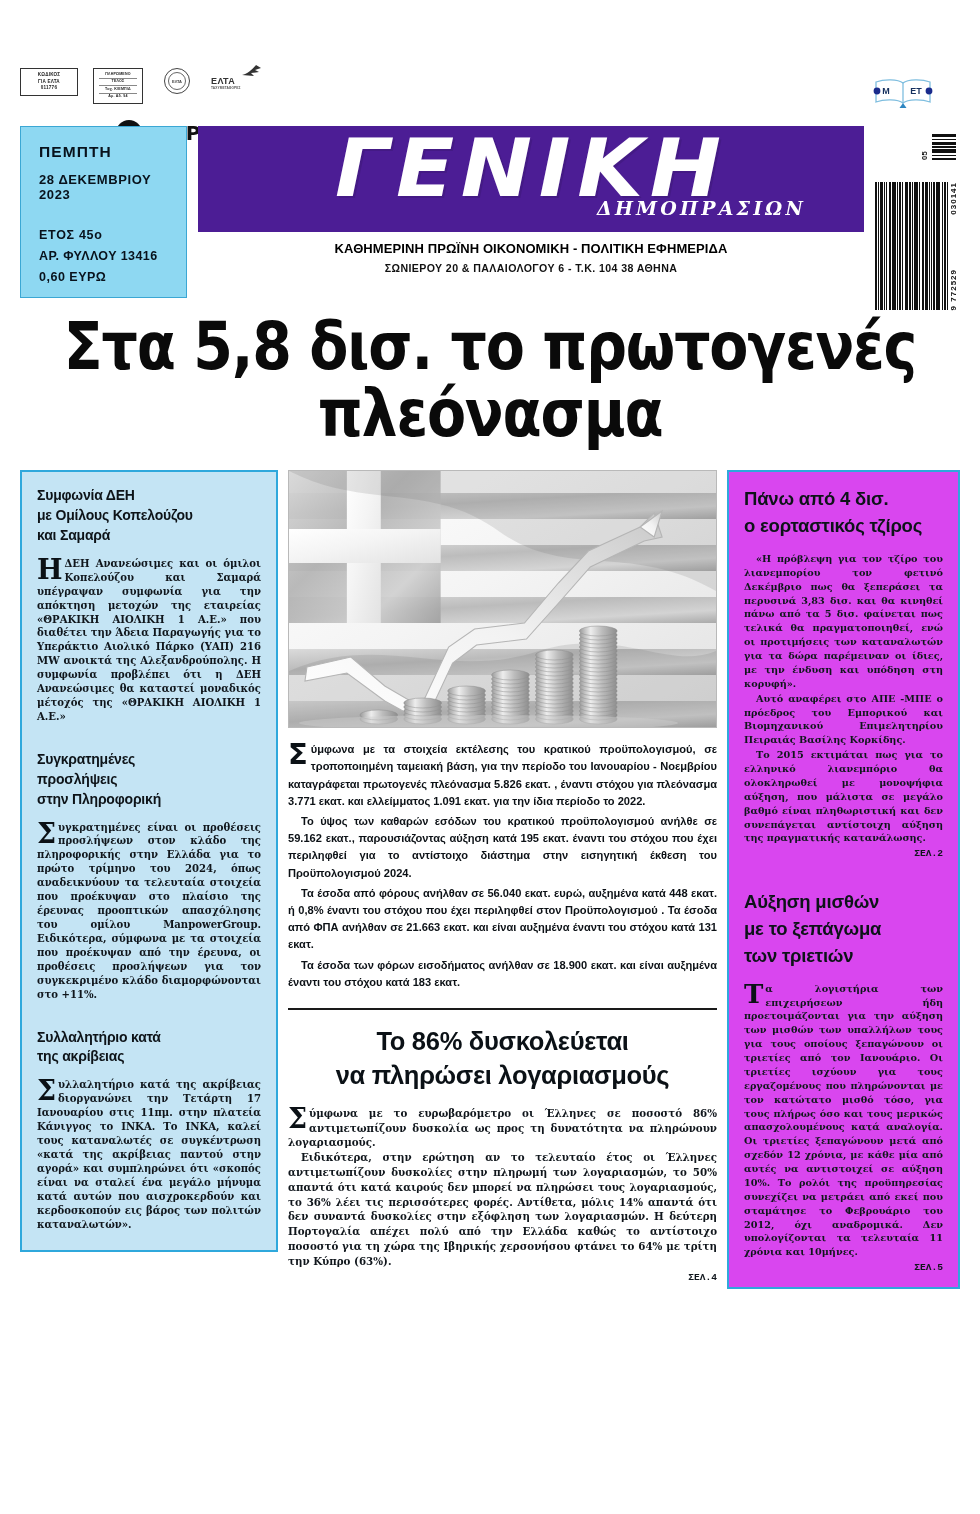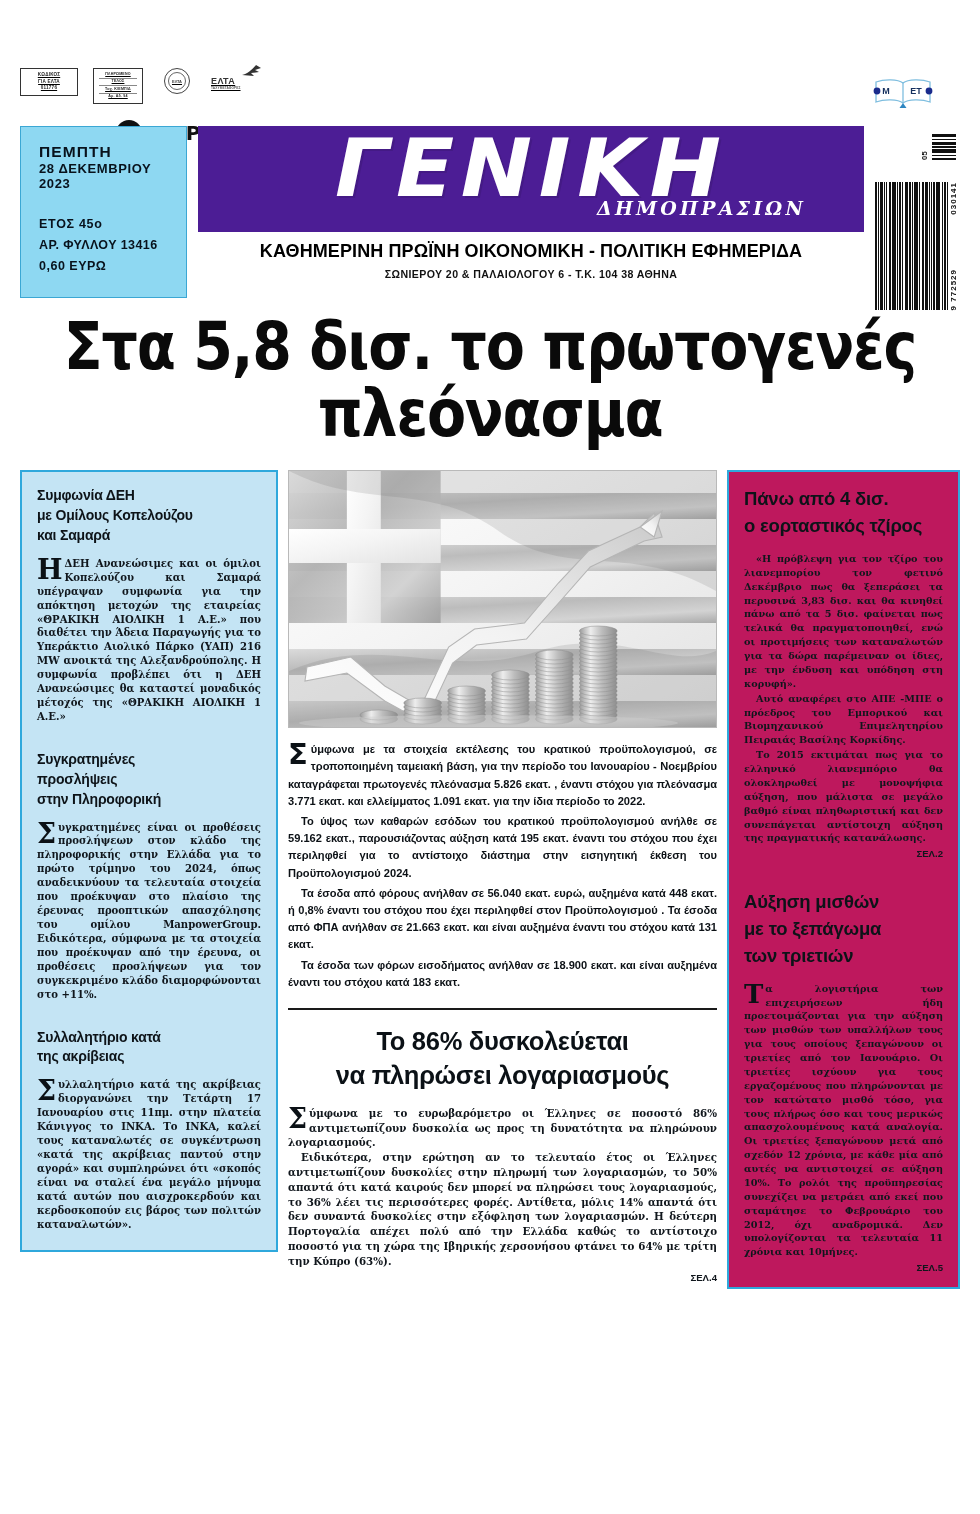--- a/index.html
+++ b/index.html
@@ -7,21 +7,21 @@
     width: 980px; height: 1514px;
     background: #ffffff;
     font-family: "Liberation Sans", sans-serif;
     overflow: hidden;
     position: relative;
   }
   .page { width: 980px; height: 1514px; position: relative; padding: 0 20px; }
 
   
   .top-strip { height: 120px; position: relative; }
-  .elta-row { display: flex; align-items: flex-start; gap: 15px; padding-top: 68px; text-decoration: underline; }
+  .elta-row { display: flex; align-items: flex-start; gap: 15px; padding-top: 68px; }
   .elta-box {
     border: 1.2px solid #333; padding: 3px 5px; text-align: center;
     font-size: 4.6px; line-height: 1.45; letter-spacing: .2px; color: #222;
     font-weight: 700; min-width: 58px;
   }
   .elta-box2 { font-size: 3.6px; line-height: 1.5; min-width: 50px; }
   .elta-box2 .ln { border-bottom: .6px solid #888; padding-bottom: .5px; margin-bottom: .5px; }
   .elta-circ { width: 26px; height: 26px; border: 1.1px solid #444; border-radius: 50%;
      margin-left: 6px; position: relative; display:flex;align-items:center;justify-content:center;
      font-size: 4px; font-weight:700;color:#444; }
@@ -41,21 +41,21 @@
   .fipp-txt { font-size: 20px; font-weight: 800; color: #111; letter-spacing: -.5px;
      font-family:"DejaVu Sans",sans-serif; }
   .faep-txt { font-size: 19px; font-weight: 800; font-style: italic; color: #111; letter-spacing: -.5px; }
 
   
   .masthead { position: relative; display: flex; gap: 0; height: 172px; margin-top: 6px; }
   .datebox {
     width: 167px; background: #8ED8F2; border: 1px solid #3BA7D4;
     padding: 16px 0 0 18px; color: #08121c; flex: 0 0 167px;
   }
-  .datebox .d1 { font-size: 15.5px; font-weight: 700; letter-spacing: 1.1px; margin-bottom: 0; }
+  .datebox .d1 { font-size: 15.5px; font-weight: 700; letter-spacing: 1.1px; margin-bottom: 11px; }
   .datebox .d2 { font-size: 13px; font-weight: 700; letter-spacing: .6px; margin-bottom: 26px; }
   .datebox .d3 { font-size: 12.5px; font-weight: 700; letter-spacing: .7px; margin-bottom: 7px; }
   .datebox .d4 { font-size: 12.5px; font-weight: 800; letter-spacing: .4px; margin-bottom: 7px; }
   .datebox .d5 { font-size: 12.5px; font-weight: 700; letter-spacing: .5px; }
 
   .logo-zone { flex: 1 1 auto; padding-left: 11px; }
   .logo-band {
     background: #4c1d95; height: 106px; position: relative; overflow: hidden;
     display: flex; flex-direction: column; justify-content: center; align-items: center;
   }
@@ -64,21 +64,21 @@
     font-size: 76px; font-weight: 800; font-style: italic; color: #fff;
     letter-spacing: 6px; line-height: .9; text-align: center;
     transform: scale(1.12, 1.05); margin-top: -4px;
     text-shadow: 2px 2px 0 rgba(0,0,0,.10);
   }
   .logo-sub {
     font-family: "DejaVu Serif", serif;
     font-size: 19px; font-weight: 800; font-style: italic; color: #fff;
     letter-spacing: 3.2px; align-self: flex-end; margin-right: 58px; margin-top: -6px;
   }
-  .tagline { text-align: center; font-size: 18px; font-weight: 800; color: #000;
+  .tagline { text-align: center; font-size: 13px; font-weight: 800; color: #000;
      letter-spacing: .1px; margin-top: 9px; }
   .address { text-align: center; font-size: 10.6px; font-weight: 700; color: #111;
      letter-spacing: .4px; margin-top: 6px; }
 
   
   .bar-zone { width: 96px; flex: 0 0 96px; position: relative; }
   .met-logo { position: absolute; top: -48px; left: 8px; width: 62px; height: 34px; }
   .small-bars { position: absolute; top: 8px; right: 4px; display: flex; align-items: flex-end; gap: 3px; }
   .sb-num { font-size: 7.5px; font-weight: 700; writing-mode: vertical-rl;
      transform: rotate(180deg); letter-spacing: .3px; color:#111; }
@@ -137,26 +137,26 @@
   .dropcap-s { float: left; font-family: "DejaVu Sans", sans-serif; font-size: 29px; font-weight: 700;
     line-height: .78; margin: 2px 3px 0 0; color:#0b1116; }
   .hr-th { border: 0; border-top: 2.4px solid #1a1a1a; margin: 17px 0 0 0; }
   .sub-head { text-align: center; font-family: "Liberation Sans", sans-serif;
     font-size: 25.5px; font-weight: 700; color: #0b1116; line-height: 1.35; margin-top: 14px;
     letter-spacing: -.3px; }
   .sub-body { font-family: "DejaVu Serif", serif; font-size: 10.3px; line-height: 1.44;
     color: #10161c; text-align: justify; margin-top: 13px; font-weight: 600; }
   .sub-body p { text-indent: 13px; }
   .sub-body p.first { text-indent: 0; }
-  .selref { text-align: right; font-family: Liberation Sans, sans-serif; font-size: 9.6px;
+  .selref { text-align: right; font-family: Liberation Mono, monospace; font-size: 9.6px;
     font-weight: 700; color: #10161c; margin-top: 3px; }
 
   
   .col-right {
-    width: 233px; flex: 0 0 233px; background: #be185d;
+    width: 233px; flex: 0 0 233px; background: #d946ef;
     border: 2.2px solid #2FA8DC; padding: 14px 15px 14px 15px; min-height: 782px;
   }
   .rs-head { font-family: "Liberation Sans", sans-serif; font-size: 18.5px; font-weight: 700;
     color: #0d1318; line-height: 1.45; letter-spacing: -.2px; }
   .rs-body { font-family: "DejaVu Serif", serif; font-size: 9.7px; line-height: 1.43;
     color: #10161c; text-align: justify; margin-top: 12px; font-weight: 600; }
   .rs-body p { text-indent: 12px; margin-top: 1px; }
   .rs-body p.first { text-indent: 12px; }
   .rs-gap { height: 30px; }
   .dropcap-r { float: left; font-family: "DejaVu Serif", serif; font-size: 26px; font-weight: 700;

